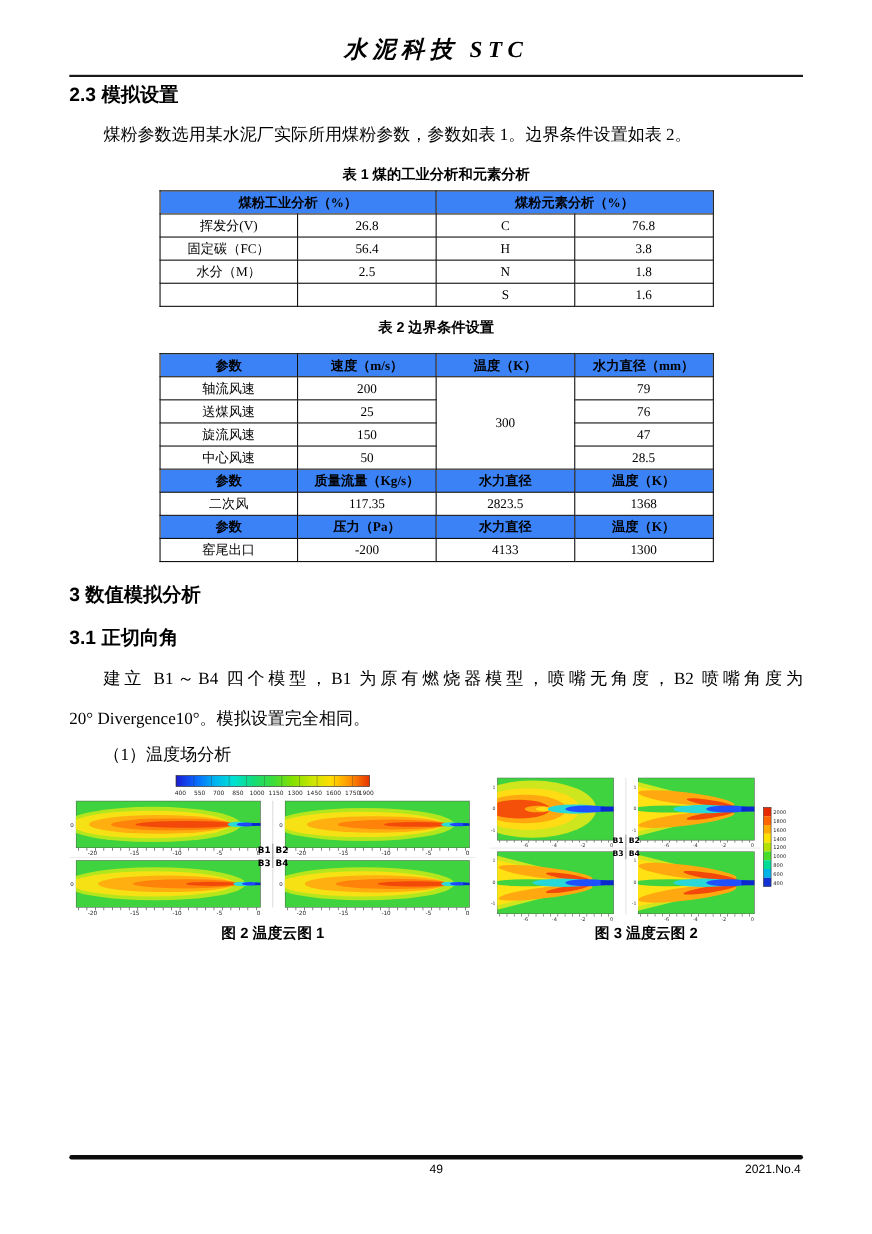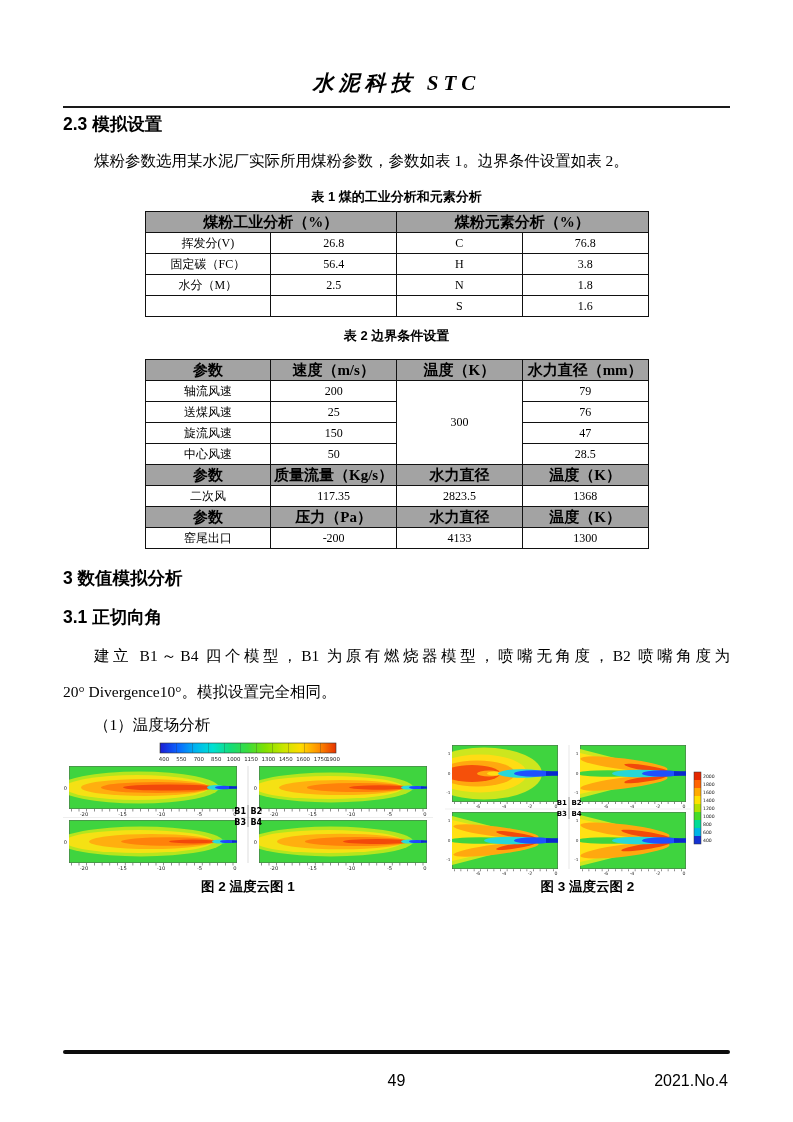--- a/index.html
+++ b/index.html
@@ -7,21 +7,21 @@
     position:relative;
     width:793px;height:1122px;
     margin:0 auto;
     background:#ffffff;
     font-family:"Liberation Serif","DejaVu Serif",serif;
     color:#000;
     overflow:hidden;
   }
   .content{position:absolute;left:63px;top:0;width:667px;}
   .journal-title{
-    padding-top:68px;height:30px;line-height:30px;
+    padding-top:30px;height:30px;line-height:30px;
     text-align:center;font-size:21px;font-weight:700;letter-spacing:5px;
     font-style:italic;
   }
   .header-rule{margin-top:8px;border-bottom:2px solid #1a1a1a;height:0;}
   .h-sec{
     font-family:"Liberation Sans","DejaVu Sans",sans-serif;
     font-weight:700;font-size:17.5px;line-height:24px;margin-top:4px;
   }
   .h-sec.mt3{margin-top:16px;line-height:26px;}
   .h-sec.mt31{margin-top:13px;line-height:26px;}
@@ -46,36 +46,36 @@
   table.data{
     width:504px;margin:5px auto 0 auto;border-collapse:collapse;
     font-size:12px;table-layout:fixed;
   }
   table.data.t2{margin-top:14px;}
   table.data td,table.data th{
     border:1.4px solid #111;height:20px;text-align:center;
     padding:0 2px;overflow:hidden;white-space:nowrap;
   }
   table.data th{
-    background:#a3a3a3;font-weight:700;font-size:15px;
+    background:#3b82f6;font-weight:700;font-size:12px;
   }
   .item-line{line-height:30px;font-size:15.5px;padding-left:2em;}
   .figs{margin-top:2px;display:flex;gap:12px;align-items:flex-start;}
   .fig-captions{display:flex;gap:12px;height:24px;}
   .fig-captions .cap{
     text-align:center;line-height:22px;font-size:13.5px;font-weight:600;
     font-family:"Liberation Sans","DejaVu Sans",sans-serif;
   }
   .cap.c-left{width:370px;}
   .cap.c-right{width:285px;}
   .footer{position:absolute;left:63px;top:1050px;width:667px;}
   .footer-bar{height:4px;background:#0d0d0d;border-radius:2px;}
   .footer-row{
-    position:relative;height:18px;margin-top:18px;
-    font-family:"Liberation Sans","DejaVu Sans",sans-serif;font-size:16px;
+    position:relative;height:18px;margin-top:3px;
+    font-family:"Liberation Sans","DejaVu Sans",sans-serif;font-size:11px;
   }
   .footer-page{position:absolute;left:0;right:0;text-align:center;}
   .footer-issue{position:absolute;right:2px;}
   svg text{font-family:"DejaVu Sans","Liberation Sans",sans-serif;}
   .blab{font-weight:bold;}
 </style>
 </head>
 <body>
 
 <div class="page">

